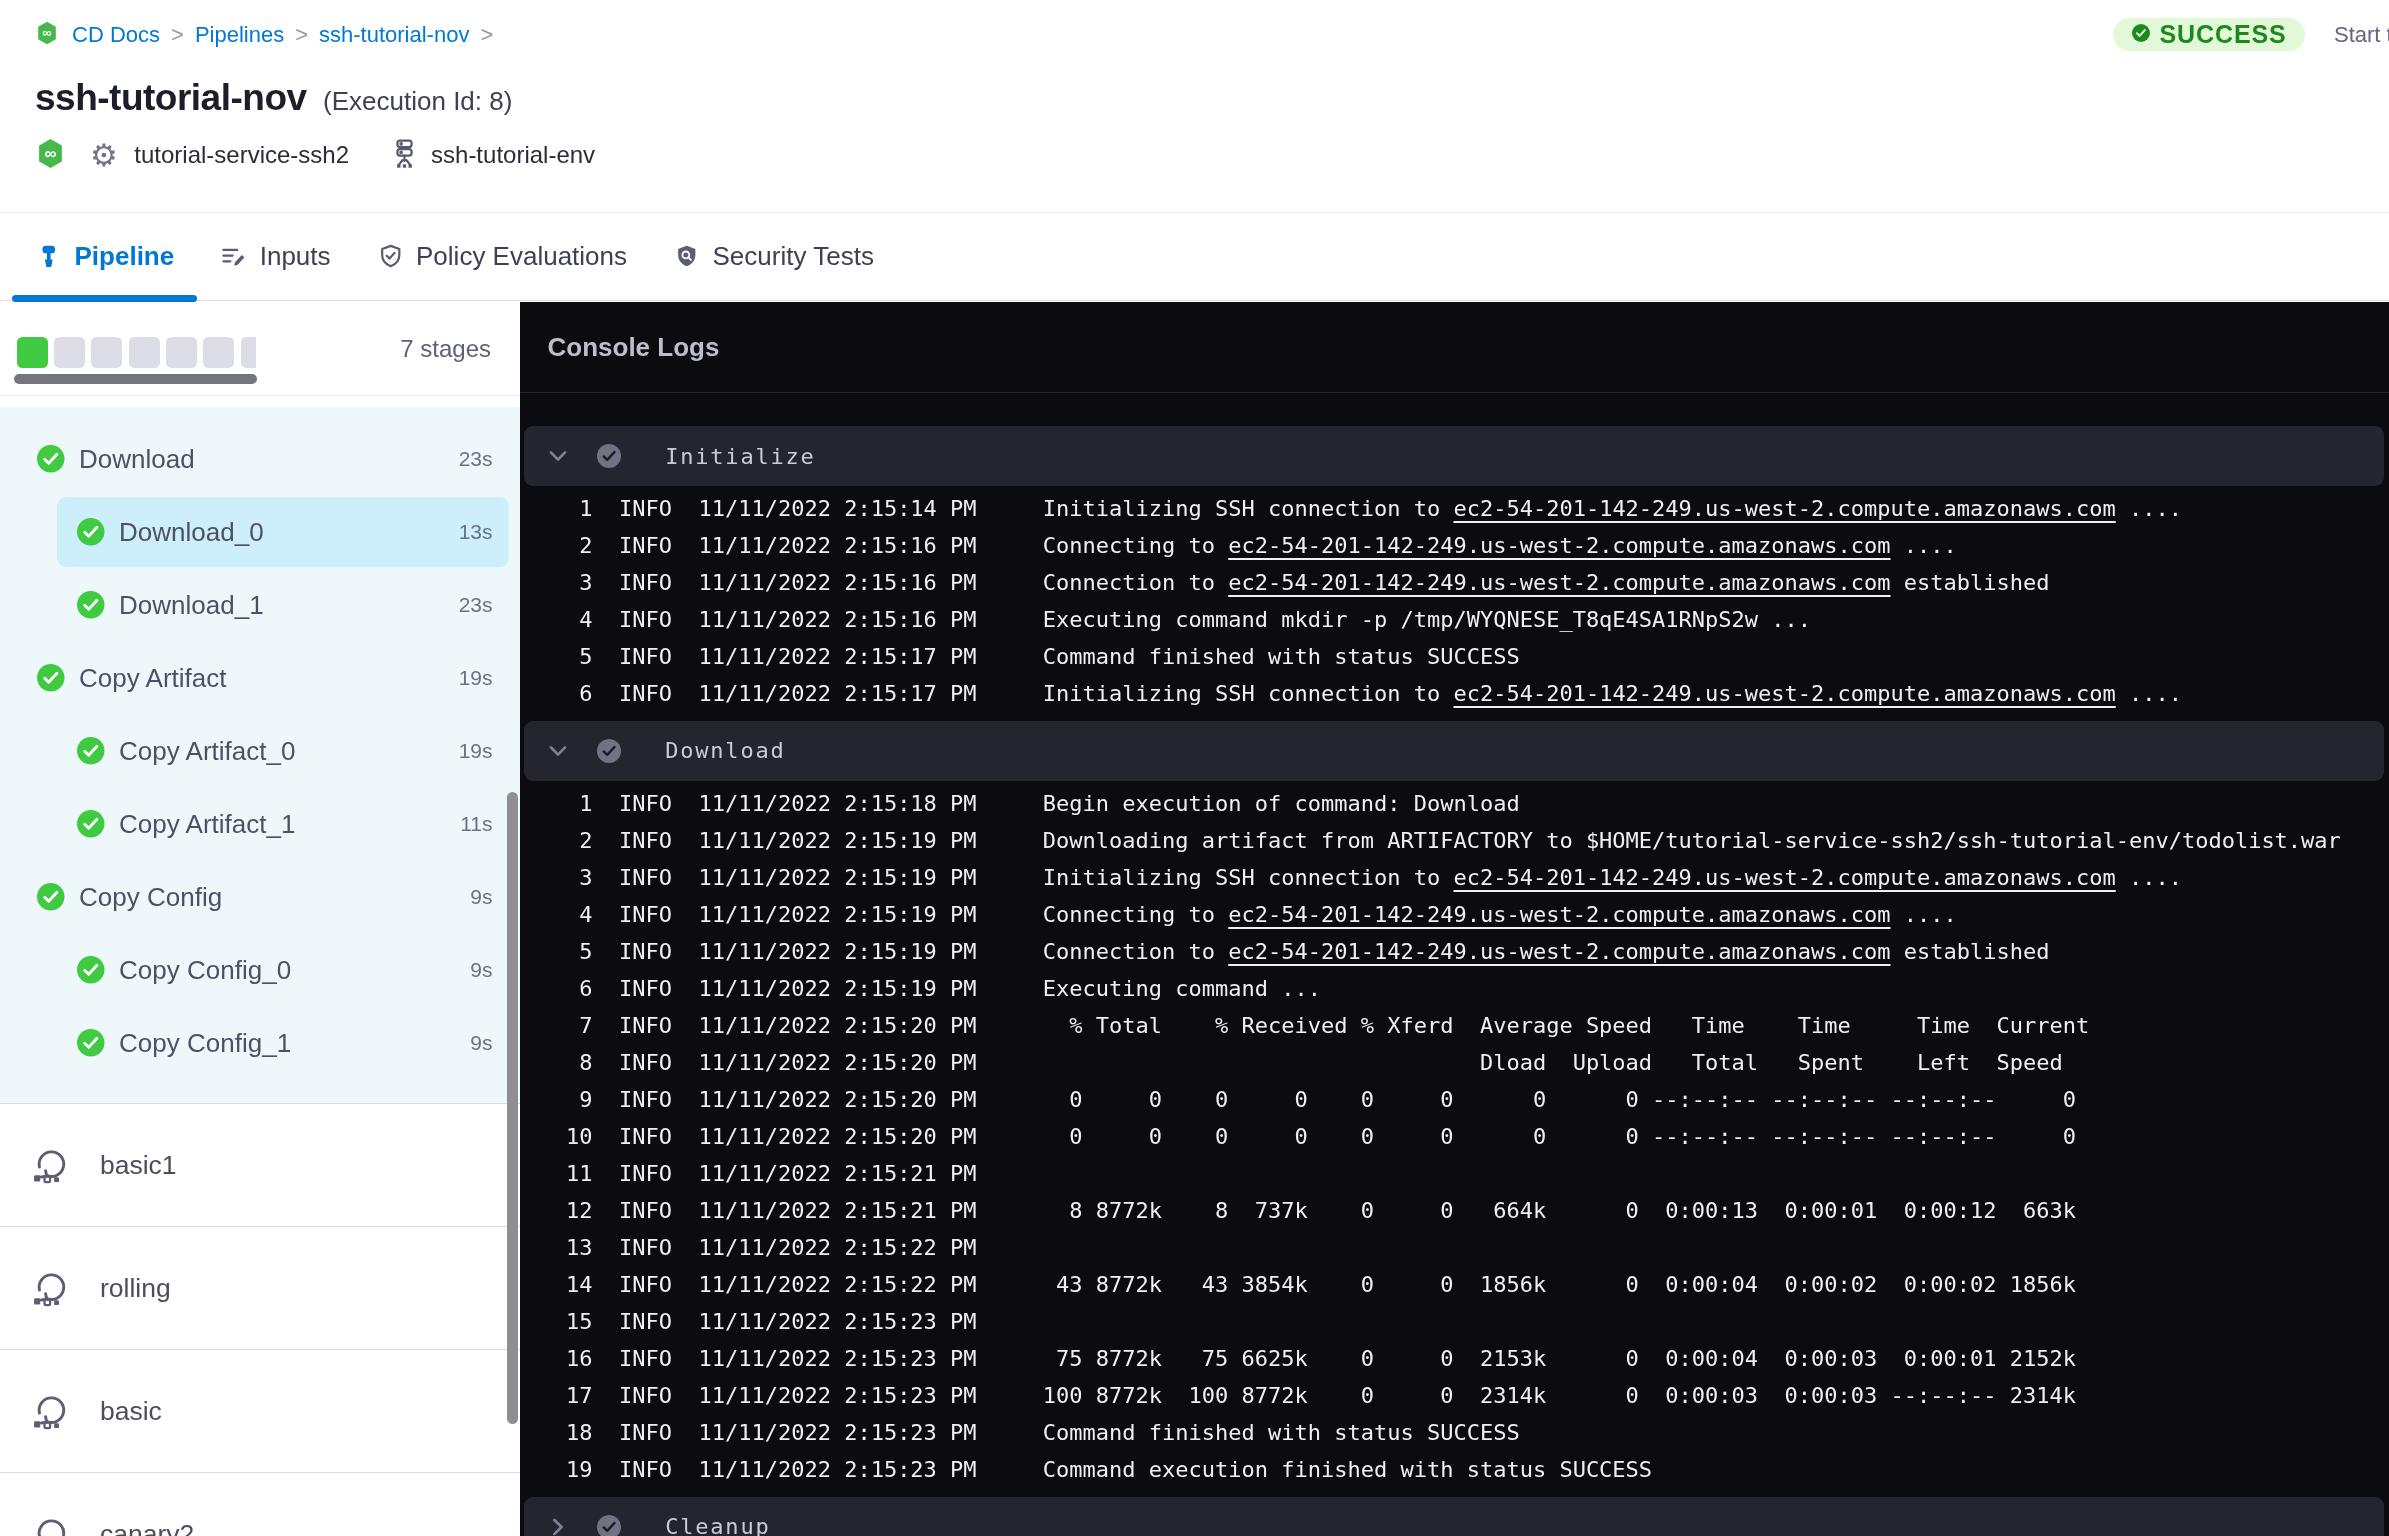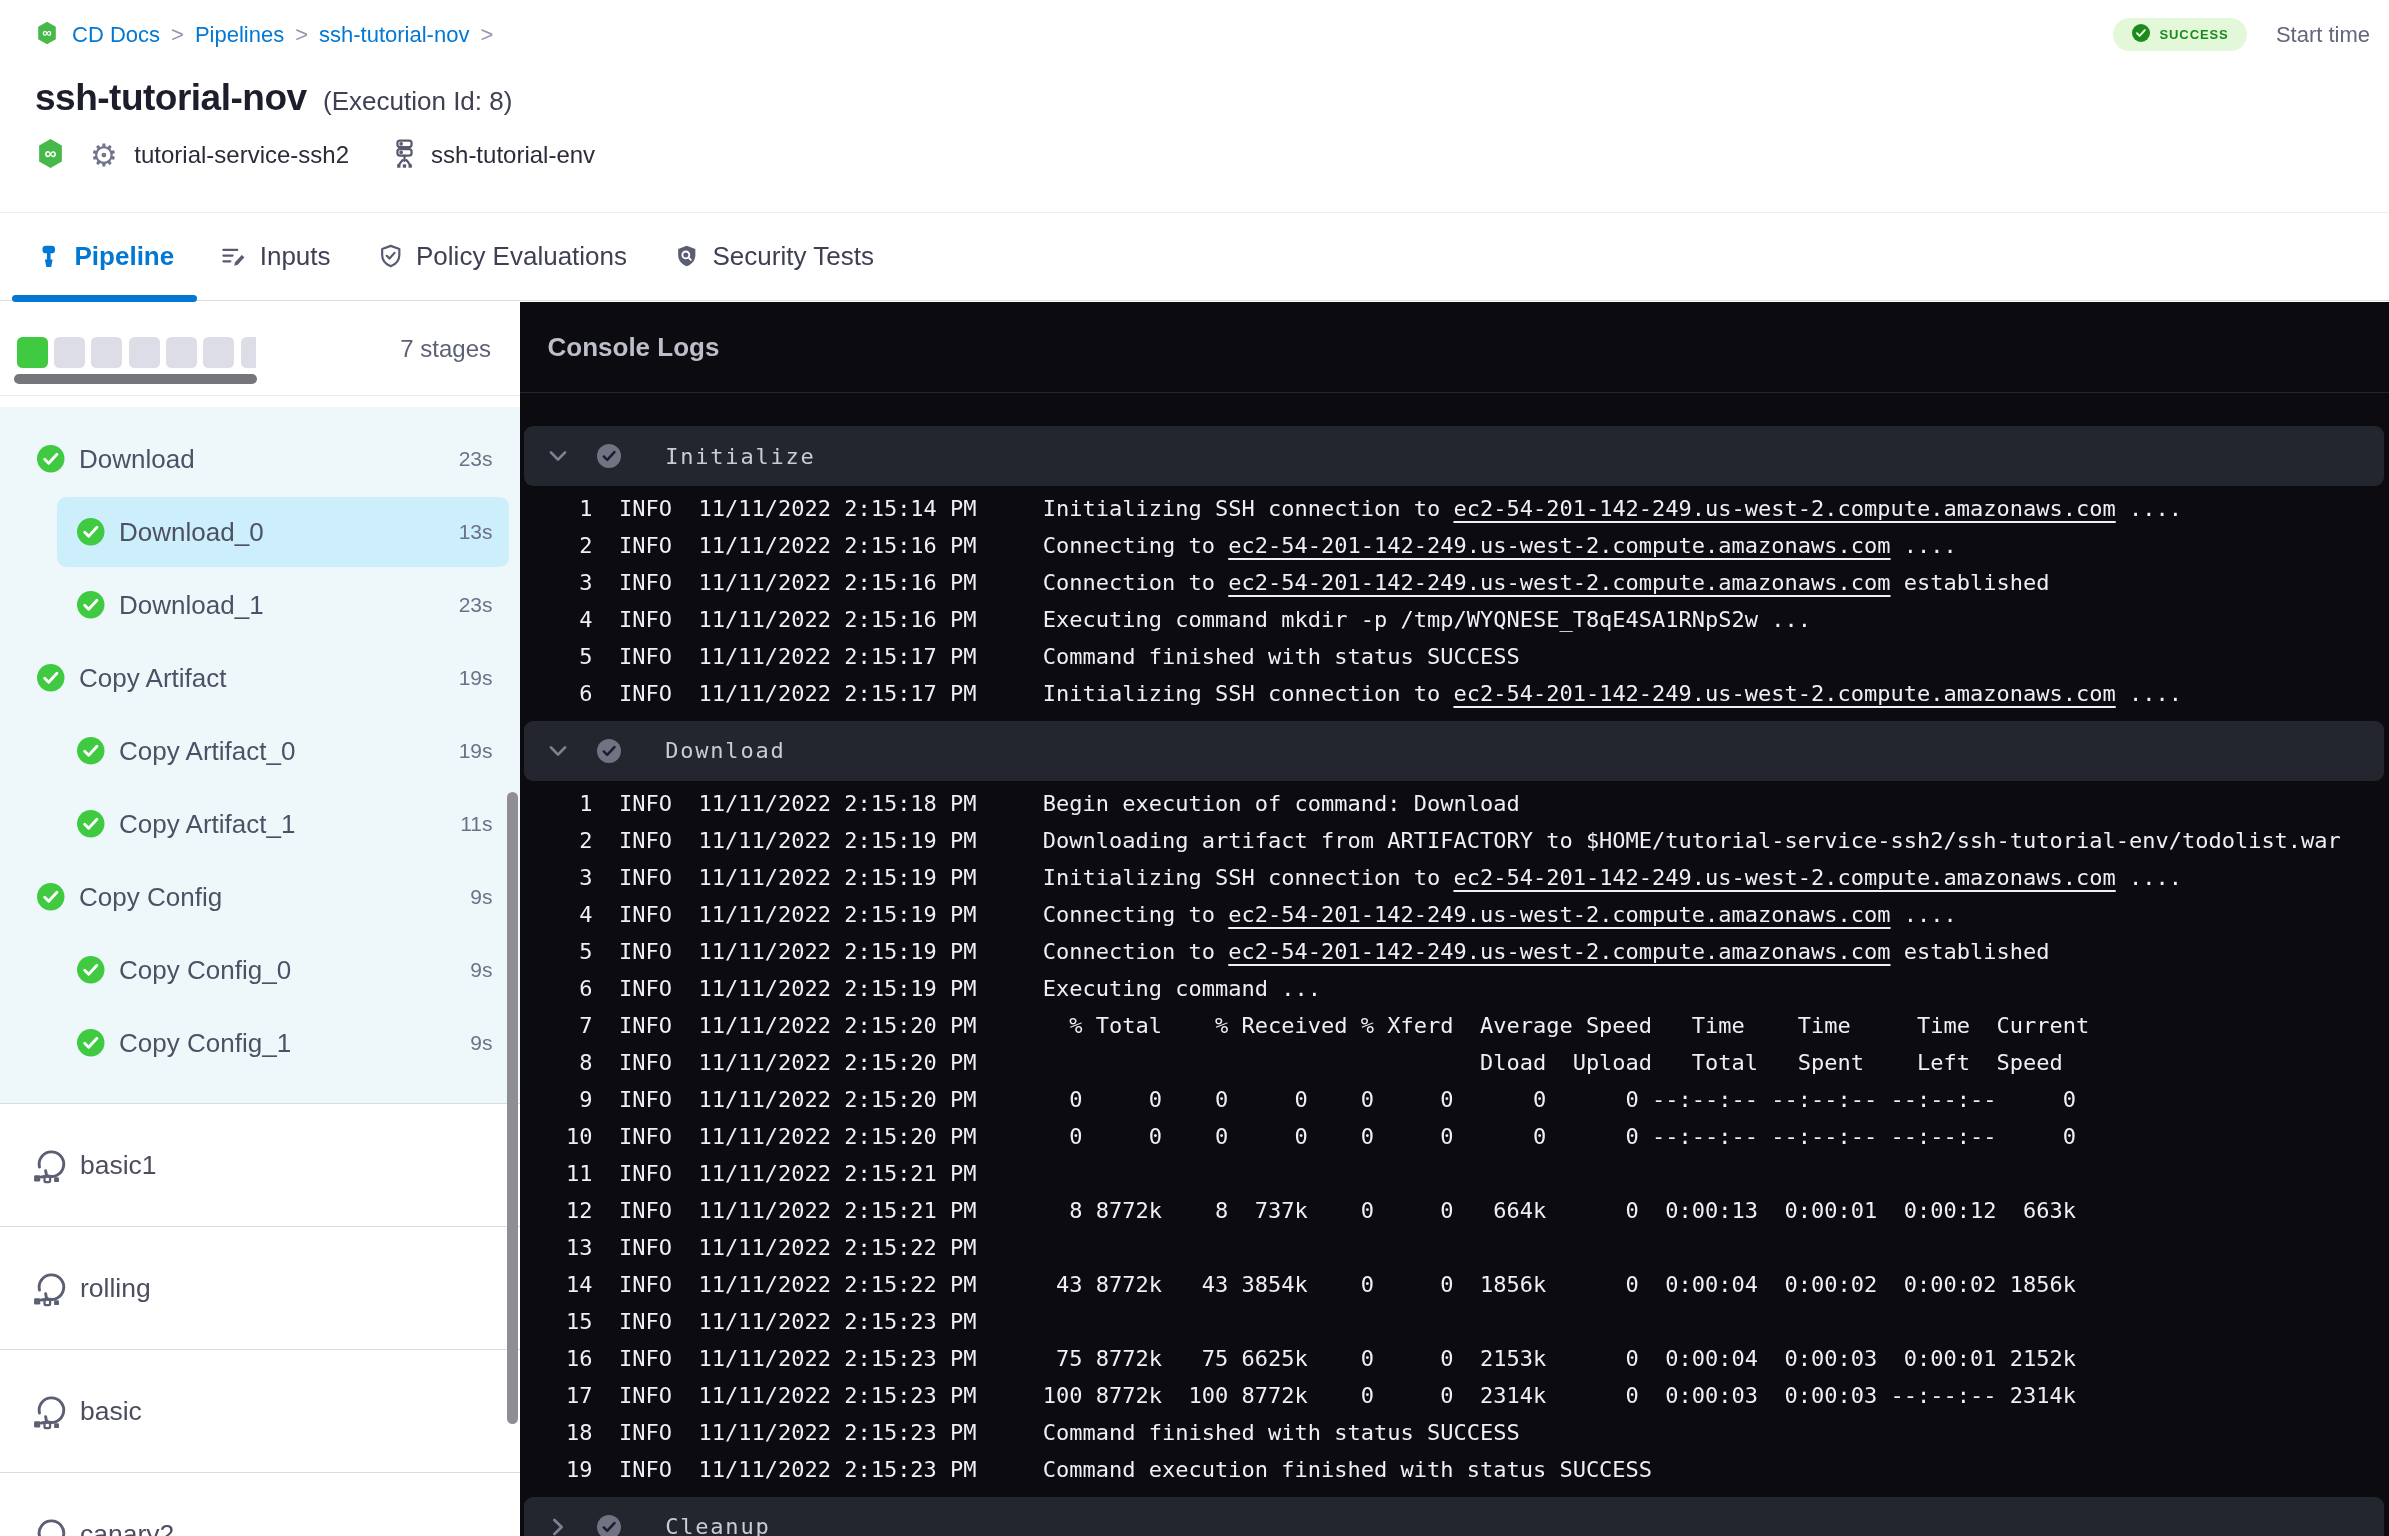--- a/index.html
+++ b/index.html
@@ -7,21 +7,21 @@
        font-family:"Liberation Sans",sans-serif;-webkit-font-smoothing:antialiased;}
 
   
   .topbar{position:absolute;left:0;top:0;width:2389px;height:212px;background:#ffffff;border-bottom:0.9px solid #ededf2;}
   .breadcrumb-row{position:absolute;left:35px;top:20px;display:flex;align-items:center;gap:13px;}
   .crumbs{display:flex;align-items:center;font-size:22px;justify-content:center;}
   .crumb{color:var(--accent);text-decoration:none;cursor:pointer;}
   .crumb-sep{color:#9396ad;margin:0 11px;font-size:22px;}
   .header-right{position:absolute;left:2113px;top:18.3px;display:flex;align-items:center;gap:29px;white-space:nowrap;}
   .badge{display:inline-flex;align-items:center;gap:8.2px;height:33px;padding:0 18.3px;border-radius:16.5px;
-         background:var(--badge-bg);color:var(--badge-text);font-size:13px;font-weight:700;letter-spacing:0.9px;}
+         background:var(--badge-bg);color:var(--badge-text);font-size:25px;font-weight:700;letter-spacing:0.9px;}
   .start-time{font-size:22px;color:#63667c;}
   .title-row{position:absolute;left:35px;top:77px;display:flex;align-items:baseline;gap:16.5px;}
   .page-title{margin:0;font-size:37px;font-weight:700;color:#1d1e2c;letter-spacing:-0.5px;}
   .exec-id{font-size:26px;color:#3f4054;}
   .meta-row{position:absolute;left:35px;top:137px;display:flex;align-items:center;}
   .meta-label{font-size:24px;color:#2b2c3a;}
   .gear{font-size:31px;color:#71748a;line-height:1;margin-left:24px;}
   .svc-label{margin-left:16.5px;}
   .env-icon{margin-left:40px;}
   .env-label{margin-left:11px;}
@@ -46,21 +46,21 @@
   .stage-count{position:absolute;right:29px;top:0;height:93px;display:flex;align-items:center;font-size:24px;color:#5d6076;}
   .stage-list{position:absolute;left:0;top:105px;width:520px;height:696px;background:var(--sidebar-bg);padding-top:15.6px;box-sizing:border-box;}
   .stage-row{position:relative;height:73px;display:flex;align-items:center;padding:0 27.5px 0 37px;cursor:pointer;}
   .stage-row.child{padding-left:31px;margin-left:46px;}
   .stage-row.selected::before{content:'';position:absolute;left:11px;right:11px;top:1.8px;bottom:1.8px;background:var(--selected-bg);border-radius:9.2px;}
   .stage-row>*{position:relative;}
   .stage-check{display:flex;align-items:center;}
   .stage-label{margin-left:14.6px;font-size:26px;color:#4e5166;}
   .stage-duration{margin-left:auto;font-size:21px;color:#6d7086;}
   .pipeline-list{position:absolute;left:0;top:801px;width:520px;bottom:0;background:#ffffff;border-top:0.9px solid #dbdce2;}
-  .pipe-row{height:122px;display:flex;align-items:center;gap:9px;padding:0 27.5px 0 31px;border-bottom:0.9px solid #dbdce2;
+  .pipe-row{height:122px;display:flex;align-items:center;gap:29px;padding:0 27.5px 0 31px;border-bottom:0.9px solid #dbdce2;
             font-size:26.5px;color:#4c4e60;cursor:pointer;}
   .sidebar-scrollbar{position:absolute;right:1.8px;top:490px;width:11px;height:632px;border-radius:5.5px;background:#8e8e94;cursor:pointer;}
 
   
   .console{position:absolute;left:520px;top:302px;right:0;bottom:0;background:var(--console-bg);overflow:hidden;}
   .console-header{height:90px;display:flex;align-items:center;padding-left:27.5px;border-bottom:0.9px solid #232430;
                   font-size:26px;font-weight:700;color:#bcbec9;}
   .sections{padding-top:33px;}
   .sec-bar{height:60px;margin:0 5.5px 0 3.7px;background:var(--bar-bg);border-radius:9px;display:flex;align-items:center;
            padding-left:22px;cursor:pointer;}

